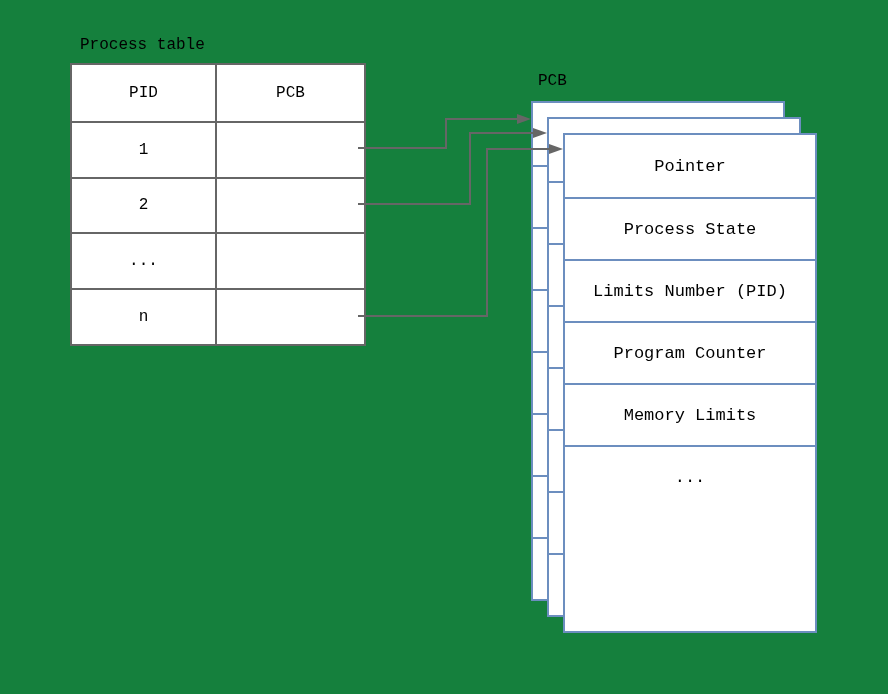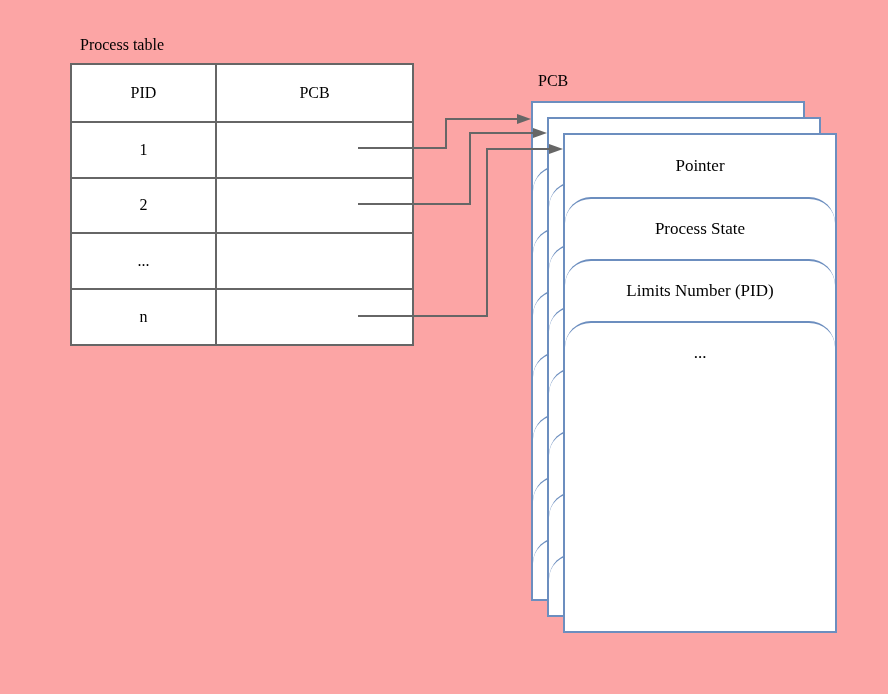--- a/index.html
+++ b/index.html
@@ -4,73 +4,73 @@
 <style>
   :root{
     --gray:#666666;
     --blue:#6c8ebf;
     --text:#000000;
   }
   html,body{margin:0;padding:0;background:#ffffff;}
   .canvas{
     position:relative;
     width:888px;height:694px;
-    background:#fca5a5;
-    font-family:Liberation Serif, serif;
+    background:#15803d;
+    font-family:Liberation Mono, monospace;
     color:var(--text);
     overflow:hidden;
   }
   .diagram-label{
     position:absolute;
     font-size:16px;
     line-height:1;
     white-space:nowrap;
   }
   #process-table-title{left:80px;top:37px;}
   #pcb-title{left:538px;top:73px;}
 
   
   .ptable{
     position:absolute;
     left:70px;top:63px;
-    width:344px;height:283px;
+    width:296px;height:283px;
     box-sizing:border-box;
     border:2px solid var(--gray);
     background:#ffffff;
     display:grid;
     grid-template-columns:143px 1fr;
     grid-template-rows:repeat(5,1fr);
   }
   .ptable .cell{
     display:flex;align-items:center;justify-content:center;
     font-size:16px;
     box-sizing:border-box;
   }
   .ptable .cell:nth-child(even){border-left:2px solid var(--gray);}
   .ptable .cell:nth-child(n+3){border-top:2px solid var(--gray);}
 
   
   .pcb-layer{
     position:absolute;
     box-sizing:border-box;
-    width:274px;height:500px;
+    width:254px;height:500px;
     background:#ffffff;
     border:2px solid var(--blue);
     display:grid;
     grid-template-rows:repeat(8,1fr);
   }
   #pcb-layer-back  {left:531px;top:101px;z-index:1;}
   #pcb-layer-middle{left:547px;top:117px;z-index:2;}
   #pcb-layer-front {left:563px;top:133px;z-index:3;}
   .pcb-row{
     display:flex;align-items:center;justify-content:center;
     font-size:17px;
     box-sizing:border-box;
   }
-  .pcb-row + .pcb-row{border-top:2px solid var(--blue);border-radius:26px;}
+  .pcb-row + .pcb-row{border-top:2px solid var(--blue);}
 
   
   .arrow-layer{
     position:absolute;left:0;top:0;
     width:888px;height:694px;
     z-index:5;
     pointer-events:none;
   }
 </style>
 </head>
@@ -114,20 +114,22 @@
     <div class="pcb-row"></div>
       <div class="pcb-row"></div>
     <div class="pcb-row"></div>
       <div class="pcb-row"></div>
   </div>
 
   <div class="pcb-layer" id="pcb-layer-front">
     <div class="pcb-row">Pointer</div>
     <div class="pcb-row">Process State</div>
     <div class="pcb-row">Limits Number (PID)</div>
+    <div class="pcb-row">Program Counter</div>
+    <div class="pcb-row">Memory Limits</div>
     <div class="pcb-row">...</div>
   </div>
 
   <svg class="arrow-layer" width="888" height="694" viewBox="0 0 888 694" xmlns="http://www.w3.org/2000/svg">
     <defs>
       <marker id="arrowhead" viewBox="0 0 14 10" refX="11" refY="5" markerWidth="7" markerHeight="5" orient="auto">
         <path d="M0,0 L14,5 L0,10 Z" fill="#666666"></path>
       </marker>
     </defs>
     <path d="M358,148 L446,148 L446,119 L528,119" fill="none" stroke="#666666" stroke-width="2" marker-end="url(#arrowhead)"></path>

